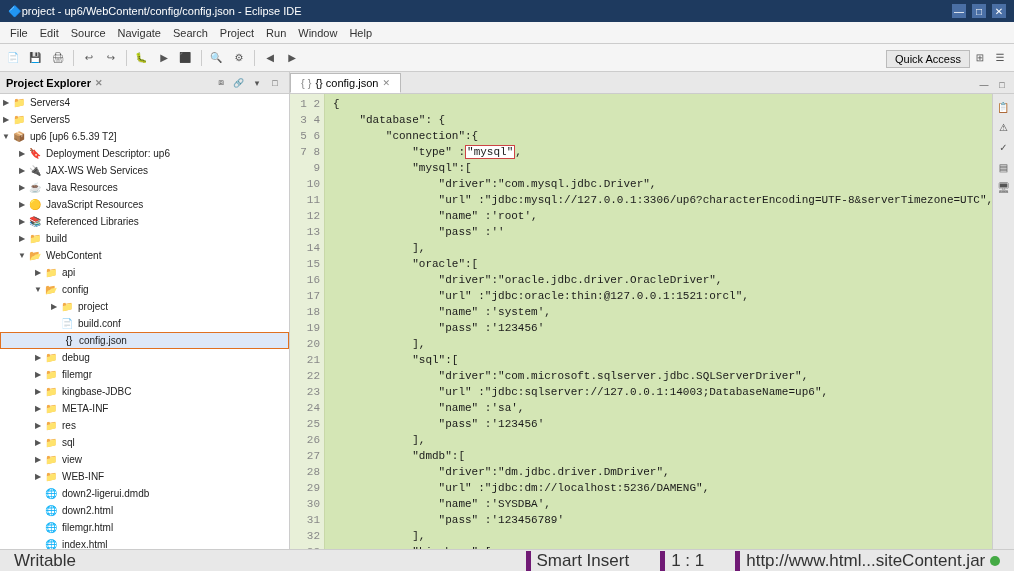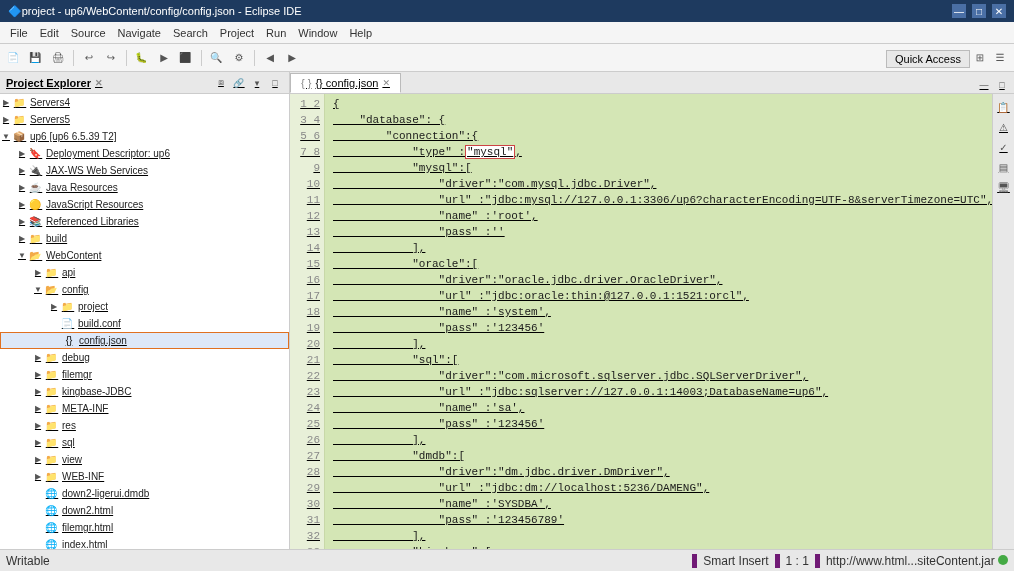--- a/index.html
+++ b/index.html
@@ -81,21 +81,20 @@
       border: 1px solid #bbb;
       padding: 2px 8px;
       font-size: 11px;
       cursor: pointer;
     }
 
     
     .main-layout {
       display: flex;
       height: calc(571px - 22px - 22px - 28px - 22px);
-      text-decoration: underline;
     }
 
     
     .left-panel {
       width: 290px;
       min-width: 290px;
       background: #fff;
       border-right: 1px solid #ccc;
       display: flex;
       flex-direction: column;
@@ -242,23 +241,23 @@
       font-size: 10px; color: #555;
     }
 
     
     .status-bar {
       height: 22px;
       background: #e8e8e8;
       border-top: 1px solid #ccc;
       display: flex;
       align-items: center;
-      padding: 0 0;
-      font-size: 12px;
-      gap: 0;
+      padding: 0 8px;
+      font-size: 17px;
+      gap: 25px;
       justify-content: flex-end;
     }
     .status-item {
       color: #333;
       padding: 0 6px;
       border-left: 5px solid #701a75;
     }
     .status-item:first-child { border-left: none; margin-right: auto; }
     .status-green {
       width: 10px; height: 10px;

